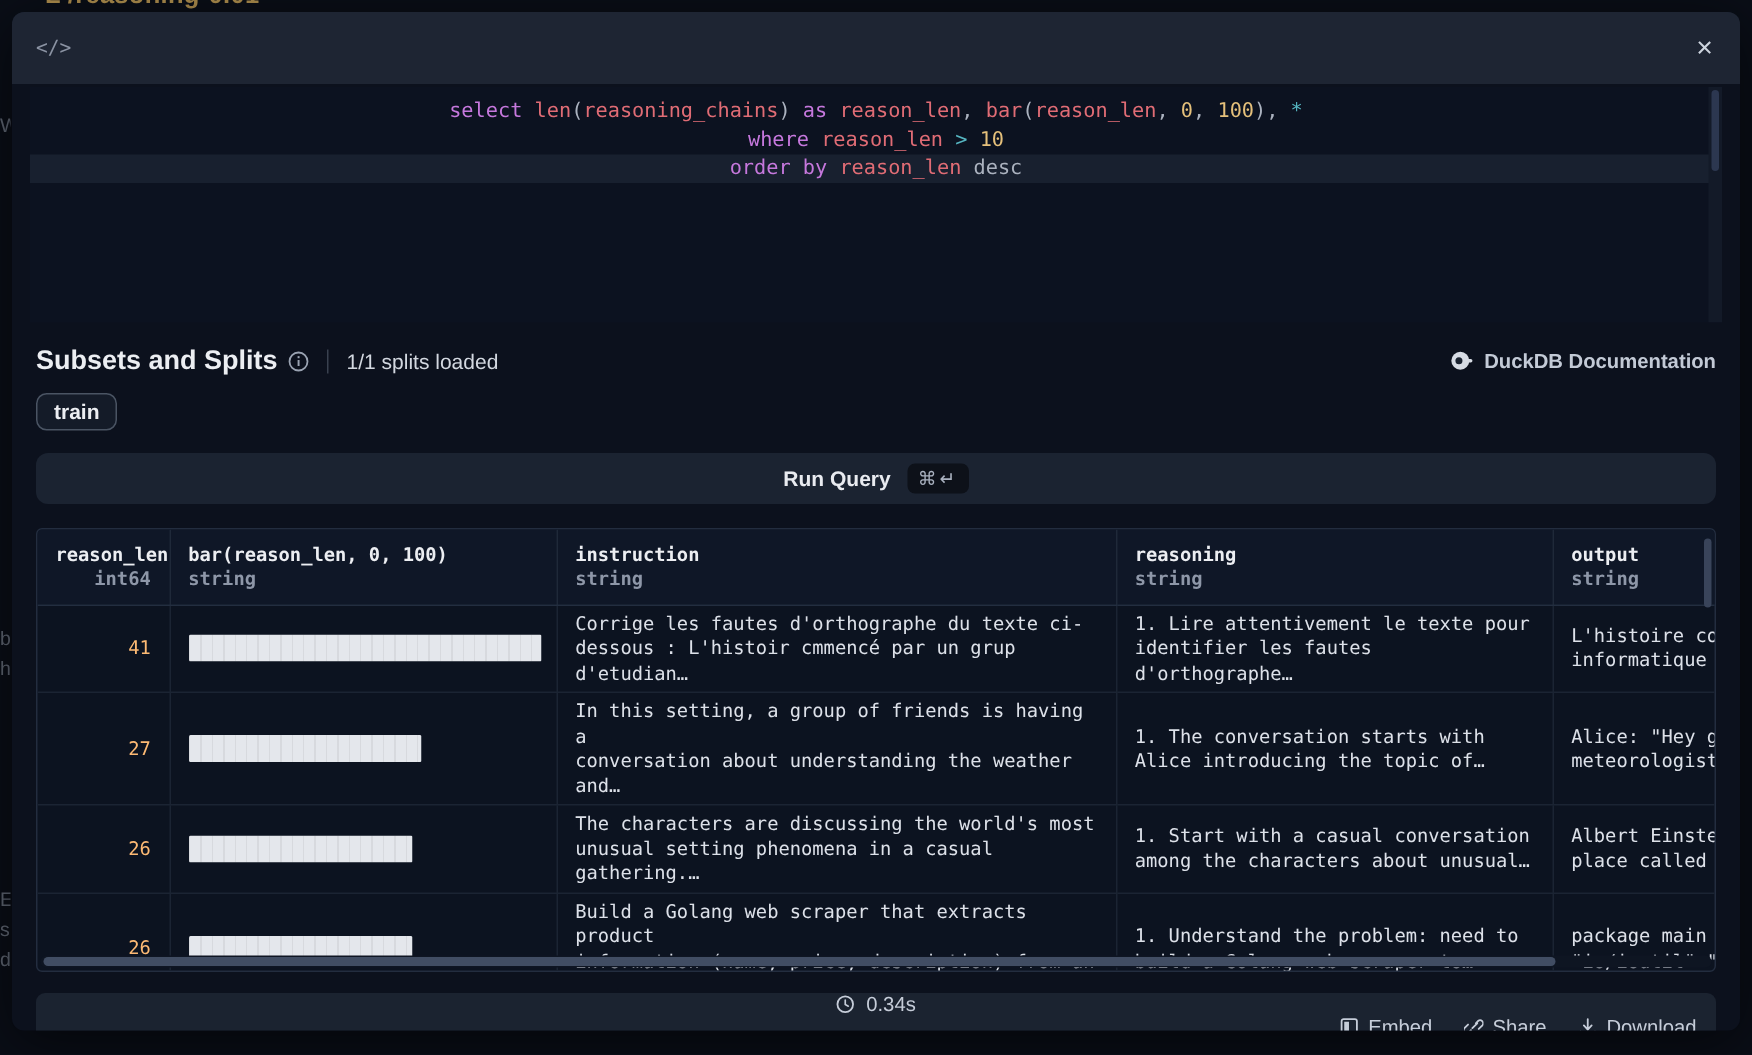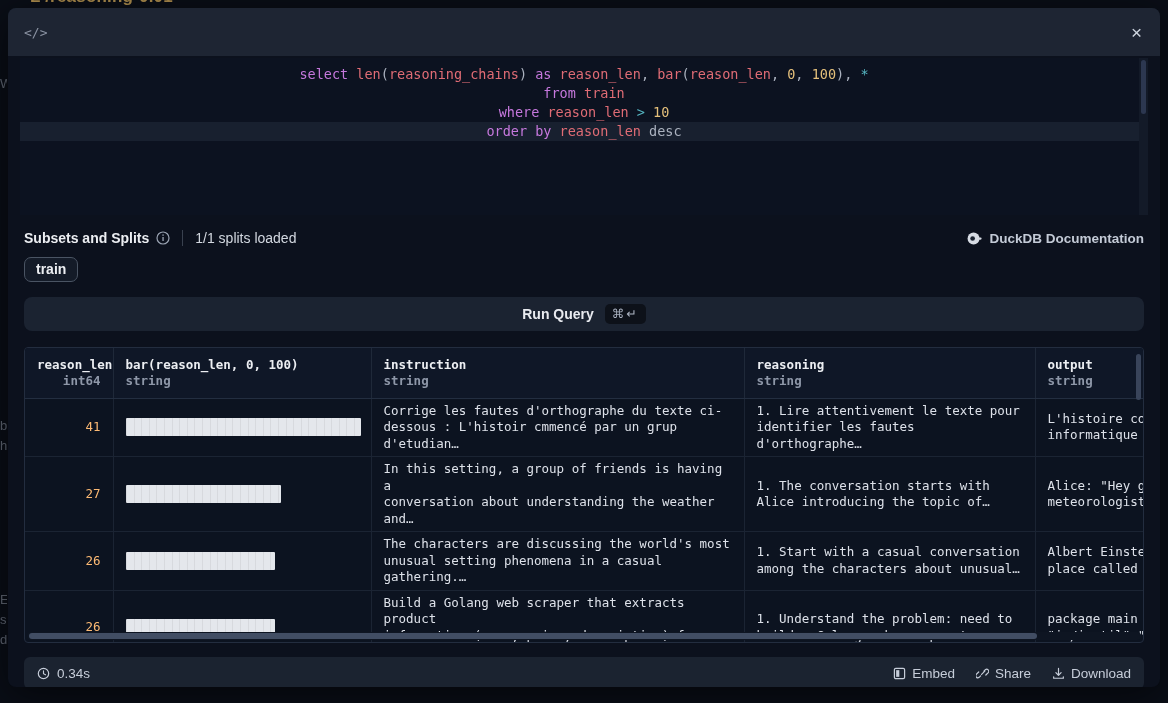--- a/index.html
+++ b/index.html
@@ -30,21 +30,21 @@
   .code-line { height:19px; line-height:19px; padding:0 14px; white-space:pre; }
   .code-line.hl { background:#18202f; }
   .tk-kw { color:#c678dd; } .tk-id { color:#e06c75; } .tk-num { color:#e5c07b; }
   .tk-op { color:#56b6c2; } .tk-pu, .tk-pl { color:#abb2bf; }
   .editor-scrollbar { position:absolute; right:0; top:0; width:9px; height:100%; background:#131a28; }
   .editor-scrollbar .thumb { position:absolute; top:2px; left:2px; width:5px; height:54px;
     background:#2c3750; border-radius:3px; }
 
   
   .subsets-row { display:flex; align-items:center; margin:15px 16px 0; }
-  .subsets-heading { font-size:14px; font-weight:bold; color:#eceef2; }
+  .subsets-heading { font-size:18px; font-weight:bold; color:#eceef2; }
   .info-icon { margin-left:7px; color:#9aa3b2; display:inline-flex; }
   .v-divider { width:1px; height:16px; background:#39414f; margin:0 12px; }
   .splits-status { font-size:14px; color:#d3d8e0; }
   .duckdb-link { margin-left:auto; display:flex; align-items:flex-start; gap:7px; color:#c3cad6;
     font-size:13.5px; font-weight:bold; text-decoration:none; cursor:pointer; }
 
   .split-pill { display:inline-block; margin:11px 0 0 16px; padding:3px 11px 4px;
     background:#141b28; border:1px solid #4a5463; border-radius:7px; color:#eceef2;
     font-size:14px; font-weight:bold; font-family:"Liberation Sans", sans-serif; cursor:pointer; }
 
@@ -77,21 +77,21 @@
     border-radius:1px; }
   .v-scrollbar { position:absolute; right:2px; top:6px; width:5px; height:46px;
     background:#39445a; border-radius:3px; }
   .h-scroll-track { position:absolute; left:2px; right:2px; bottom:2px; height:8px;
     background:#0e1522; border-radius:4px; }
   .h-scroll-thumb { position:absolute; left:2px; top:1px; width:1008px; height:6px;
     background:#414d63; border-radius:3px; }
 
   
   .results-footer { display:flex; align-items:center; margin:14px 16px 0; height:32px;
-    background:#1b2330; border-radius:6px; padding:0 13px; color:#c6cdd9; font-size:13.5px; }
+    background:#1b2330; border-radius:6px; padding:0 13px; color:#c6cdd9; font-size:13.5px;flex-direction:column; }
   .footer-left { display:flex; align-items:center; gap:7px; }
   .footer-actions { margin-left:auto; display:flex; align-items:center; gap:21px; }
   .footer-btn { display:flex; align-items:center; gap:6px; background:none; border:none;
     color:#c6cdd9; font-size:13.5px; font-family:"Liberation Sans", sans-serif; cursor:pointer; }
   .icon svg { display:block; }
 </style>
 </head>
 <body>
 
 <div class="backdrop-top">L /reasoning-0.01</div>
@@ -109,21 +109,20 @@
   
   <div class="modal-header">
     <span class="code-icon">&lt;/&gt;</span>
     <button class="close-btn">×</button>
   </div>
 
   
   <div class="editor-wrap">
     <div>
         <div class="code-line"><span class="tk-kw">select </span><span class="tk-id">len</span><span class="tk-pu">(</span><span class="tk-id">reasoning_chains</span><span class="tk-pu">) </span><span class="tk-kw">as </span><span class="tk-id">reason_len</span><span class="tk-pu">, </span><span class="tk-id">bar</span><span class="tk-pu">(</span><span class="tk-id">reason_len</span><span class="tk-pu">, </span><span class="tk-num">0</span><span class="tk-pu">, </span><span class="tk-num">100</span><span class="tk-pu">), </span><span class="tk-op">*</span></div>
-        <div class="code-line"><span class="tk-kw">from </span><span class="tk-id">train</span></div>
         <div class="code-line"><span class="tk-kw">where </span><span class="tk-id">reason_len </span><span class="tk-op">&gt; </span><span class="tk-num">10</span></div>
         <div class="code-line hl"><span class="tk-kw">order by </span><span class="tk-id">reason_len </span><span class="tk-pl">desc</span></div>
       </div>
     <div class="editor-scrollbar">
         <div class="thumb"></div>
       </div>
   </div>
 
   
   <div class="subsets-row">

